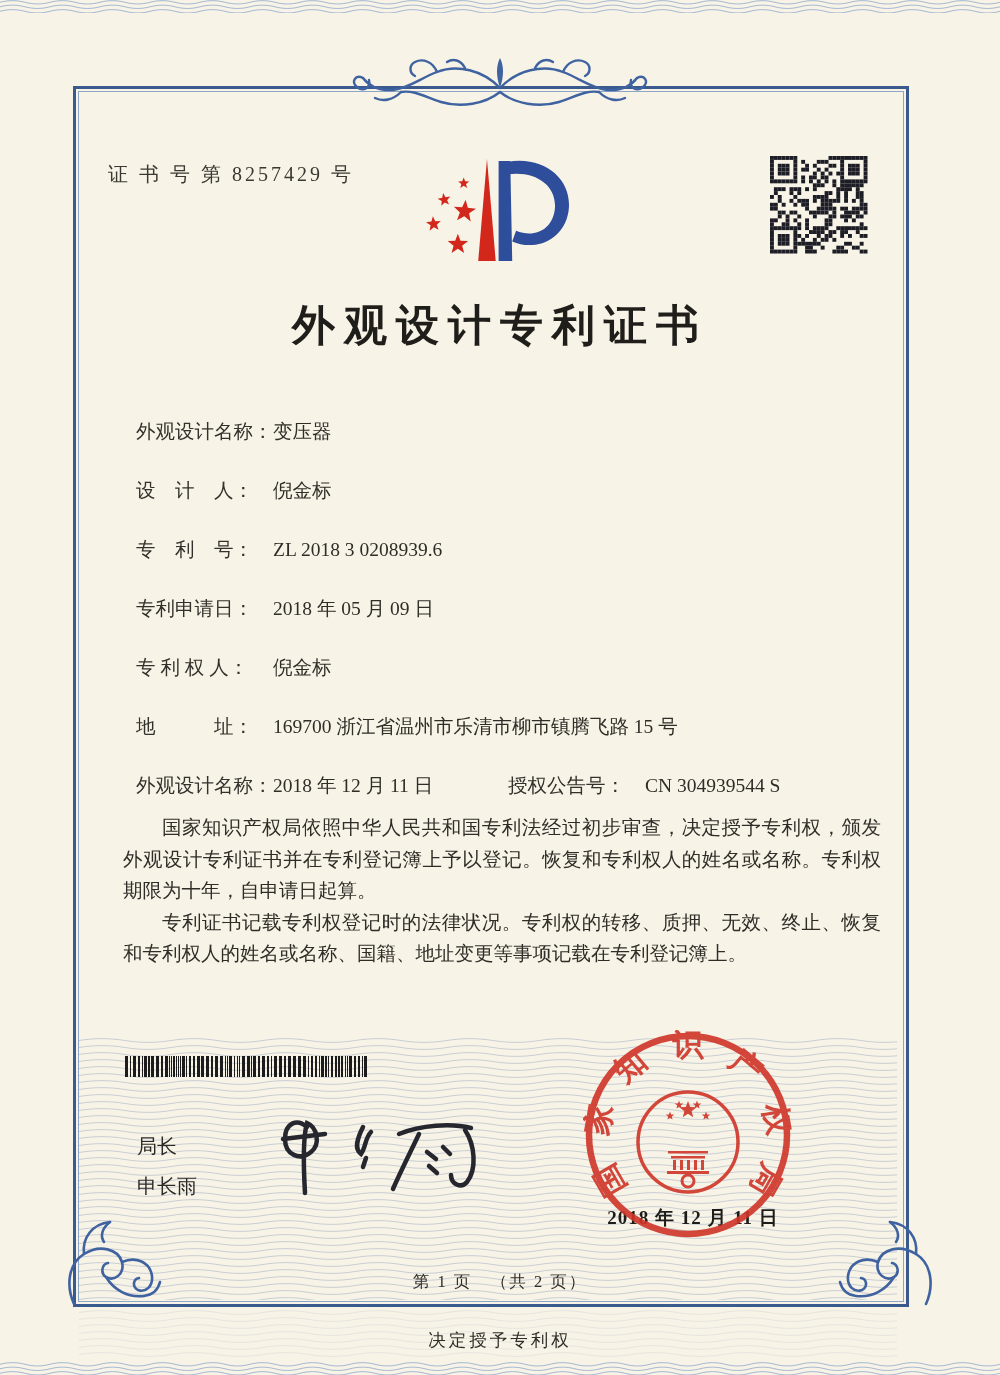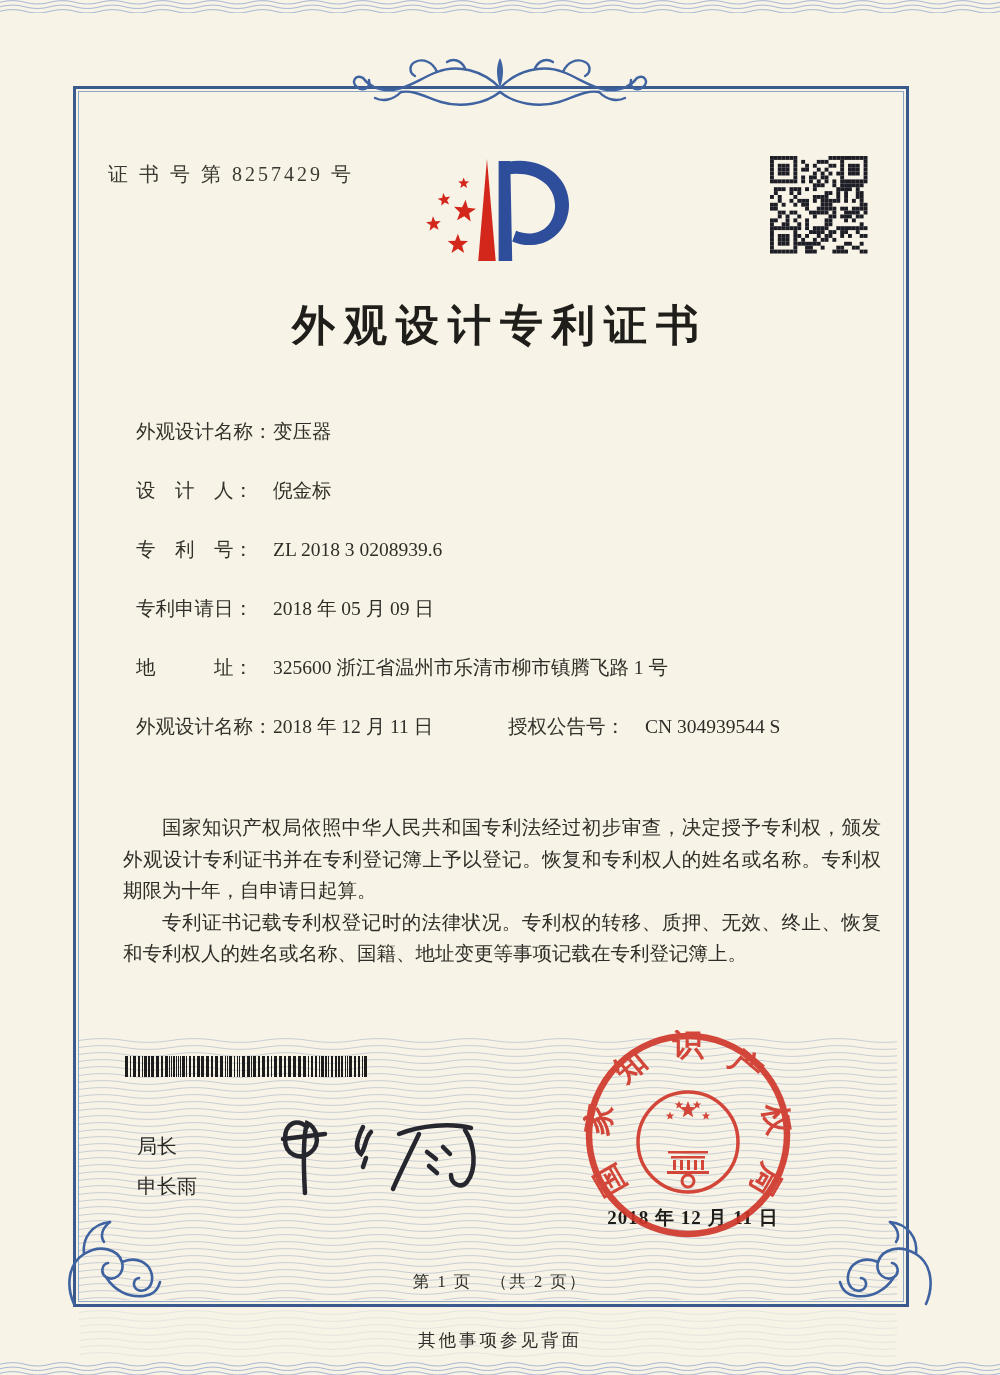--- a/index.html
+++ b/index.html
@@ -508,21 +508,24 @@
   <div class="frow">
     <span class="flabel">设　计　人：</span><span class="fvalue">倪金标</span>
   </div>
   <div class="frow">
     <span class="flabel">专　利　号：</span><span class="fvalue">ZL 2018 3 0208939.6</span>
   </div>
   <div class="frow">
     <span class="flabel">专利申请日：</span><span class="fvalue">2018 年 05 月 09 日</span>
   </div>
   <div class="frow">
-    <span class="flabel">地　　　址：</span><span class="fvalue">325600  浙江省温州市乐清市柳市镇腾飞路 1 号</span>
+    <span class="flabel">专 利 权 人：</span><span class="fvalue">倪金标</span>
+  </div>
+  <div class="frow">
+    <span class="flabel">地　　　址：</span><span class="fvalue">169700  浙江省温州市乐清市柳市镇腾飞路 15 号</span>
   </div>
   <div class="frow">
     <span class="flabel">外观设计名称：</span><span class="fvalue w">2018 年 12 月 11 日</span><span class="flabel">授权公告号：</span><span class="fvalue">CN 304939544 S</span>
   </div>
 </div>
 
 <div id="paras" class="abs">
   <p>国家知识产权局依照中华人民共和国专利法经过初步审查，决定授予专利权，颁发外观设计专利证书并在专利登记簿上予以登记。恢复和专利权人的姓名或名称。专利权期限为十年，自申请日起算。</p>
   <p>专利证书记载专利权登记时的法律状况。专利权的转移、质押、无效、终止、恢复和专利权人的姓名或名称、国籍、地址变更等事项记载在专利登记簿上。</p>
 </div>
@@ -641,13 +644,13 @@
     <text x="35.7" y="145.0" transform="rotate(-120 35.7 145.0)" class="sealch">国</text>
     <text x="26.2" y="91.1" transform="rotate(-80 26.2 91.1)" class="sealch">家</text>
     <text x="53.6" y="43.7" transform="rotate(-40 53.6 43.7)" class="sealch">知</text>
     <text x="105.0" y="25.0" transform="rotate(0 105.0 25.0)" class="sealch">识</text>
     <text x="156.4" y="43.7" transform="rotate(40 156.4 43.7)" class="sealch">产</text>
     <text x="183.8" y="91.1" transform="rotate(80 183.8 91.1)" class="sealch">权</text>
     <text x="174.3" y="145.0" transform="rotate(120 174.3 145.0)" class="sealch">局</text>
   </svg>
 
 <div id="page-info" class="abs">第 1 页　（共 2 页）</div>
-<div id="back-note" class="abs">其他事项参见背面</div>
+<div id="back-note" class="abs">决定授予专利权</div>
 
 </body></html>

